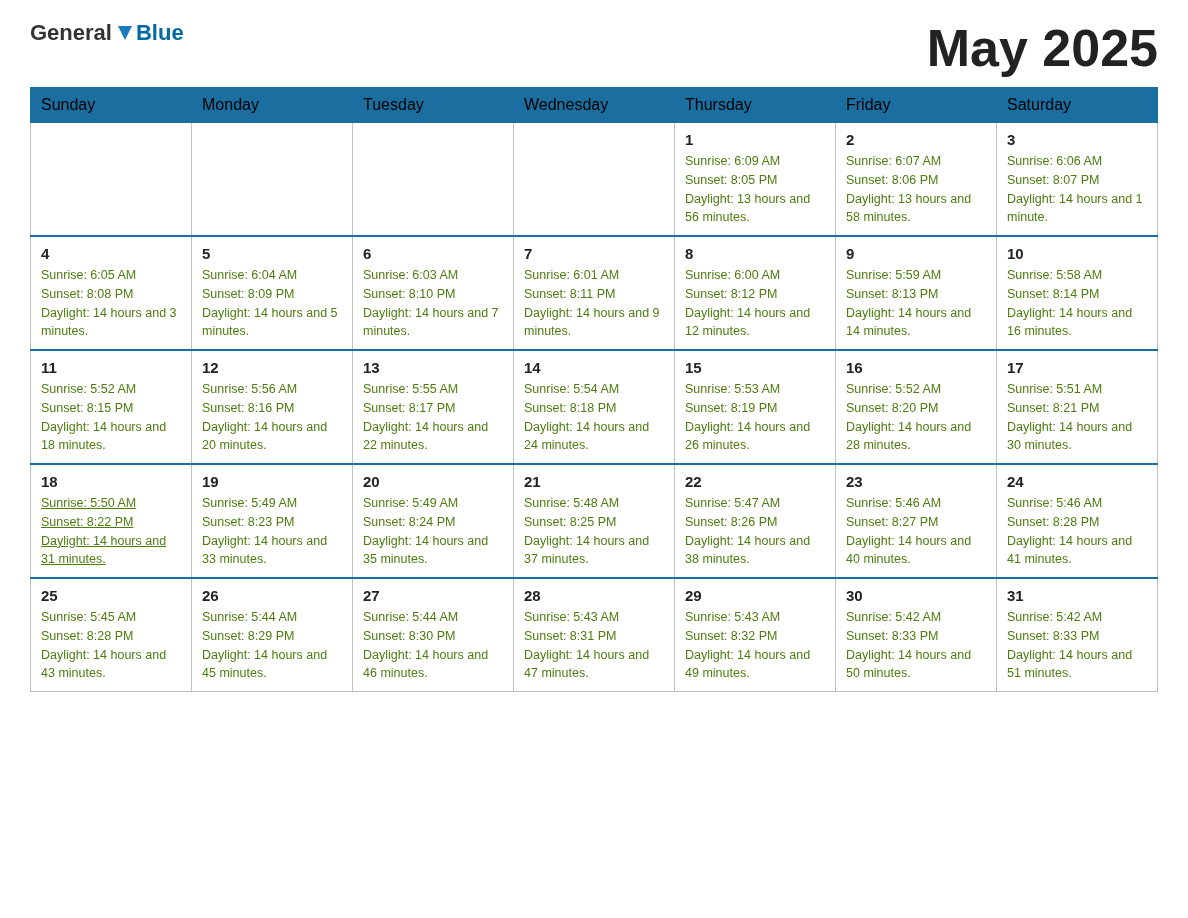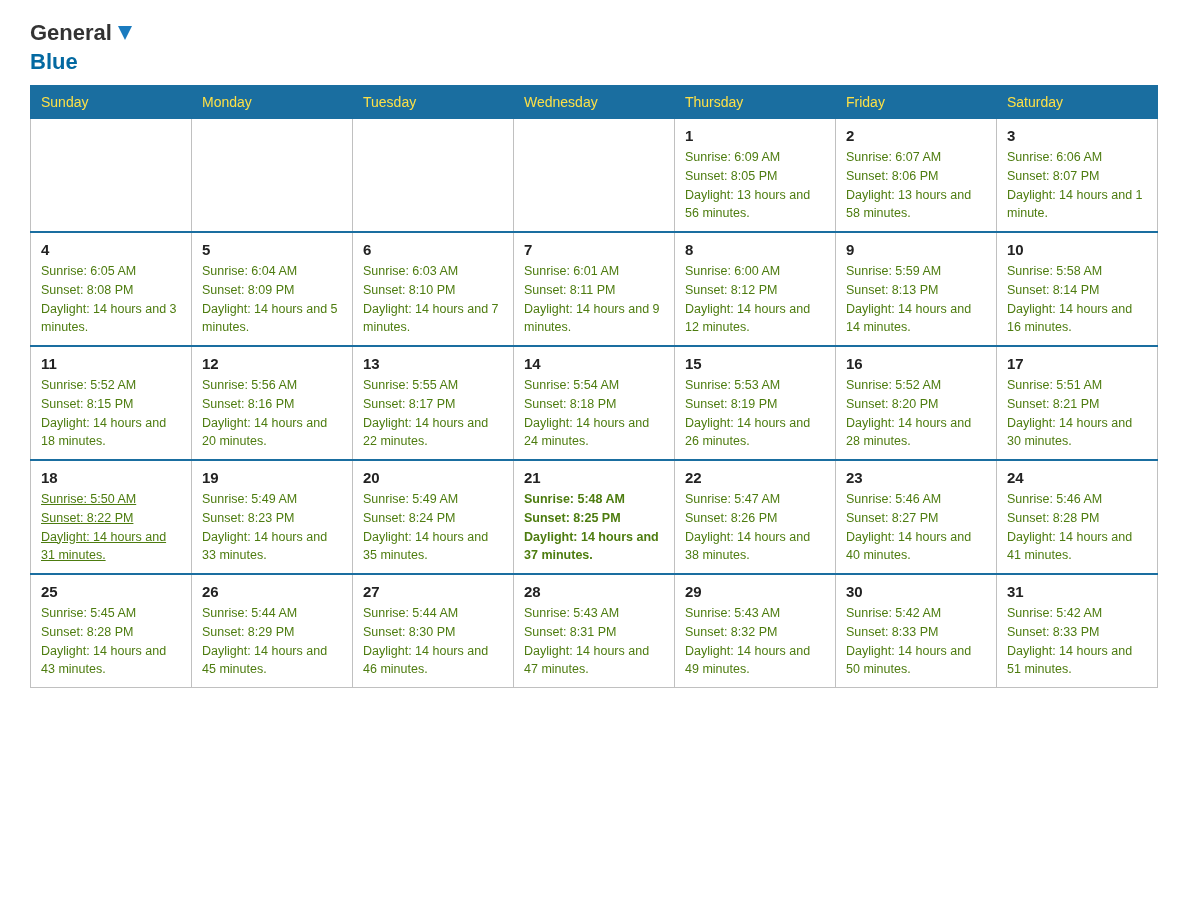--- a/index.html
+++ b/index.html
@@ -41,22 +41,22 @@
       color: #333;
       margin-top: 4px;
     }
     .calendar {
       width: 100%;
       border-collapse: collapse;
       border: 1px solid #b0b0b0;
     }
     .calendar th {
       background-color: #1a6ea0;
-      color: #fde047;
-      font-size: 14px;
+      color: #000000;
+      font-size: 16px;
       font-weight: normal;
       padding: 8px 10px;
       text-align: left;
       border: 1px solid #1a6ea0;
     }
     .calendar td {
       vertical-align: top;
       padding: 8px 10px;
       border: 1px solid #c0c0c0;
       width: calc(100% / 7);
@@ -82,31 +82,32 @@
     }
     .row-divider td {
       border-top: 2px solid #1a6ea0;
     }
   </style>
 </head>
 <body>
 
 <div class="header">
   <div class="logo">
-    <div style="display:flex; flex-direction:column; align-items:flex-start;gap:7px;">
+    <div style="display:flex; flex-direction:row; align-items:flex-end;">
       <div style="display:flex; align-items:center;">
         <span class="logo-text">General</span>
         <svg width="22" height="22" viewBox="0 0 22 22" style="margin-left:2px;">
           <polygon points="4,4 18,4 11,18" fill="#1a7bbf"></polygon>
         </svg>
       </div>
       <span class="logo-text" style="color:#0369a1; font-size:22px; font-weight:bold; margin-top:-4px;">Blue</span>
     </div>
   </div>
   <div class="title-block">
+    <div class="month-title">May 2025</div>
   </div>
 </div>
 
 <table class="calendar">
   <thead>
     <tr>
       <th>Sunday</th>
       <th>Monday</th>
       <th>Tuesday</th>
       <th>Wednesday</th>
@@ -242,21 +243,21 @@
 Daylight: 14 hours and 33 minutes.</div>
         </td>
         <td>
           <span class="day-number">20</span>
           <div class="day-info" style="white-space: pre-line;">Sunrise: 5:49 AM
 Sunset: 8:24 PM
 Daylight: 14 hours and 35 minutes.</div>
         </td>
         <td>
           <span class="day-number">21</span>
-          <div class="day-info" style="white-space: pre-line; font-weight: bold;">Sunrise: 5:48 AM
+          <div class="day-info" style="white-space: pre-line;">Sunrise: 5:48 AM
 Sunset: 8:25 PM
 Daylight: 14 hours and 37 minutes.</div>
         </td>
         <td>
           <span class="day-number">22</span>
           <div class="day-info" style="white-space: pre-line;">Sunrise: 5:47 AM
 Sunset: 8:26 PM
 Daylight: 14 hours and 38 minutes.</div>
         </td>
         <td>

